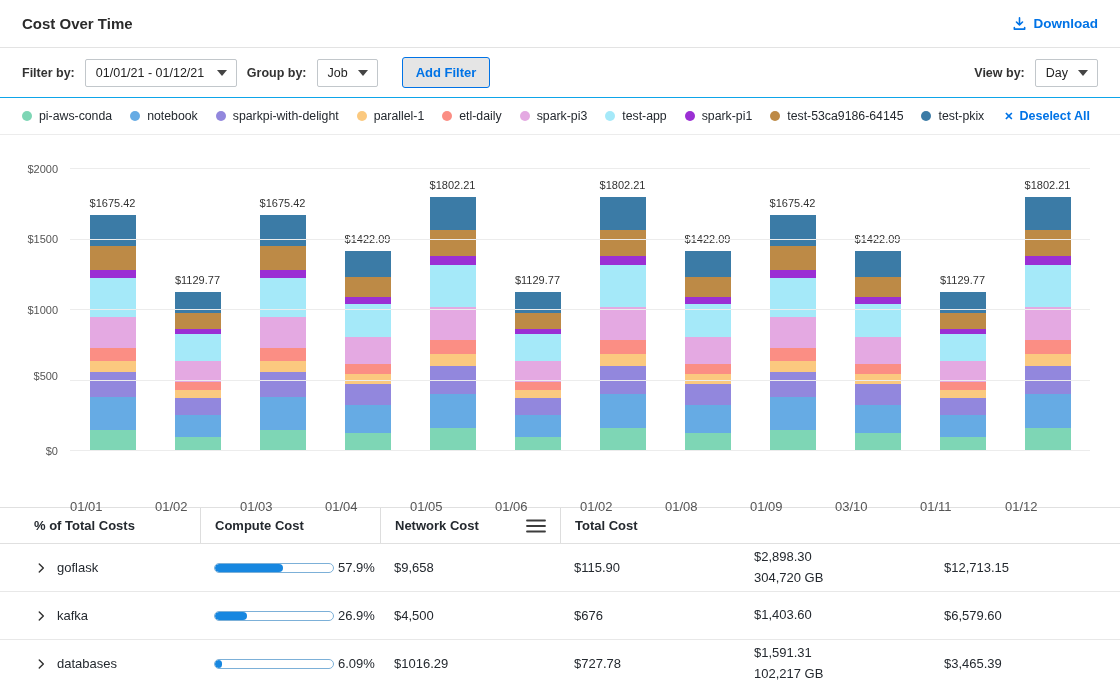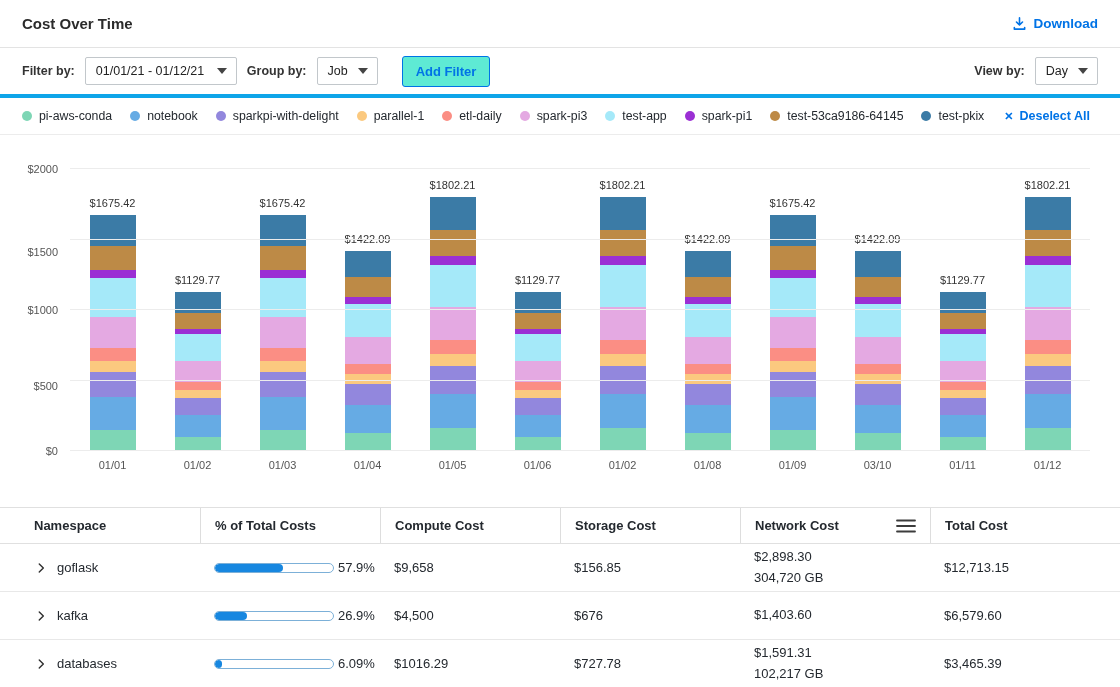--- a/index.html
+++ b/index.html
@@ -17,33 +17,33 @@
   }
   .title { font-size: 15px; font-weight: 700; color: #2b2b2b; }
   .download {
     display: flex; align-items: center; gap: 7px;
     color: #0073e6; font-size: 13.5px; font-weight: 700; cursor: pointer;
     text-decoration: none;
   }
   
   .filterbar {
     display: flex; align-items: center; height: 50px;
-    padding: 0 22px; border-bottom: 4px solid #0ea5e9; gap: 10px;
+    padding: 0 22px; border-bottom: 1px solid #0ea5e9; gap: 10px;
   }
   .flabel { font-size: 12.5px; font-weight: 700; color: #333; }
   .select {
     display: flex; align-items: center; justify-content: space-between; gap: 10px;
     border: 1px solid #c2c7cb; border-radius: 2px;
     padding: 6px 9px 6px 10px; font-size: 12.5px; color: #222;
     cursor: pointer; background: #fff; white-space: nowrap;
   }
   .select.date { width: 152px; }
   .btn-add {
     margin-left: 14px; border: 1.5px solid #0073e6; color: #0073e6;
-    background: #5eead4; font-weight: 700; font-size: 13px;
+    background: #e5e5e5; font-weight: 700; font-size: 13px;
     padding: 7px 13px; border-radius: 3px; cursor: pointer;
     font-family: "Liberation Sans", sans-serif;
   }
   .spacer { flex: 1; }
   
   .legendbar {
     display: flex; align-items: center; padding: 11px 22px; gap: 18px;
     border-bottom: 1px solid #ececec; font-size: 12.3px; white-space: nowrap;
   }
   .legend-item { display: flex; align-items: center; gap: 7px; cursor: pointer; }
@@ -58,21 +58,21 @@
   .chart-wrap { position: relative; margin: 12px 22px 0 22px; height: 334px; }
   .y-axis { position: absolute; left: 0; top: 22px; width: 42px; height: 282px; }
   .ytick { position: absolute; right: 6px; font-size: 11px; color: #555; line-height: 14px; }
   .plot { position: absolute; left: 48px; right: 8px; top: 22px; height: 282px; }
   .gridline { position: absolute; left: 0; right: 0; height: 1px; background: #ececec; }
   .bars { position: absolute; inset: 0; display: flex; }
   .bar-slot { flex: 1; position: relative; display: flex; justify-content: center; align-items: flex-end; height: 100%; }
   .bar-stack { width: 46px; display: flex; flex-direction: column-reverse; }
   .bar-total { position: absolute; left: -12px; right: -12px; text-align: center; font-size: 11px; color: #333; }
   .x-labels { position: absolute; left: 48px; right: 8px; top: 312px; display: flex; }
-  .xtick { flex: 1; text-align: center; font-size: 11px; color: #555; }
+  .xtick { flex: 1; text-align: left; font-size: 13px; color: #555; margin-top: 40px; }
   
   .table { margin-top: 26px; }
   .thead, .tr {
     display: grid;
     grid-template-columns: 178px 180px 180px 180px 190px 1fr;
     padding: 0 22px; align-items: center;
   }
   .thead { border-top: 1px solid #e0e0e0; border-bottom: 1px solid #e0e0e0; height: 37px; }
   .th {
     font-size: 13px; font-weight: 700; color: #24292f; height: 100%;
@@ -176,23 +176,23 @@
     </div>
   <a class="deselect">
     <span class="x-glyph">✕</span>
     <span>Deselect All</span>
   </a>
 </div>
 
 <div class="chart-wrap">
   <div class="y-axis" id="y-axis">
       <div class="ytick" style="bottom: -7px;">$0</div>
-      <div class="ytick" style="bottom: 58px;">$500</div>
+      <div class="ytick" style="bottom: 68px;">$500</div>
       <div class="ytick" style="bottom: 134px;">$1000</div>
-      <div class="ytick" style="bottom: 192px;">$1500</div>
+      <div class="ytick" style="bottom: 205px;">$1500</div>
       <div class="ytick" style="bottom: 275px;">$2000</div>
     </div>
   <div class="plot" id="plot">
     <div class="bars" id="bars">
         <div class="bar-slot">
           <div class="bar-total" style="bottom: 242.234px;">$1675.42</div>
           <div class="bar-stack">
             <div class="bar-seg" style="height: 21.15px; background: rgb(126, 214, 181);"></div>
             <div class="bar-seg" style="height: 32.43px; background: rgb(102, 171, 228);"></div>
             <div class="bar-seg" style="height: 25.38px; background: rgb(146, 135, 221);"></div>
@@ -389,30 +389,24 @@
       <div class="xtick">01/09</div>
       <div class="xtick">03/10</div>
       <div class="xtick">01/11</div>
       <div class="xtick">01/12</div>
     </div>
 </div>
 
 <div class="table">
   <div class="thead" id="table-header">
       <div class="th">
-        <span>Namespace</span>
-      </div>
-      <div class="th">
         <span>% of Total Costs</span>
       </div>
       <div class="th">
         <span>Compute Cost</span>
-      </div>
-      <div class="th">
-        <span>Storage Cost</span>
       </div>
       <div class="th">
         <span>Network  Cost</span>
         <svg width="20" height="16" viewBox="0 0 20 16" style="cursor:pointer">
           <g stroke="#3c3c3c" stroke-width="1.8" stroke-linecap="round">
             <line x1="1" y1="2.5" x2="19" y2="2.5"></line>
             <line x1="1" y1="8" x2="19" y2="8"></line>
             <line x1="1" y1="13.5" x2="19" y2="13.5"></line>
           </g>
         </svg>
@@ -429,21 +423,21 @@
           </svg>
           <span>goflask</span>
         </div>
         <div class="progress-wrap">
           <div class="track">
             <div class="fill" style="width:57.9%"></div>
           </div>
           <span>57.9%</span>
         </div>
         <div>$9,658</div>
-        <div>$156.85</div>
+        <div>$115.90</div>
         <div class="net">
           <div>$2,898.30</div>
           <div>304,720 GB</div>
         </div>
         <div>$12,713.15</div>
       </div>
       <div class="tr">
         <div class="ns">
           <svg width="14" height="14" viewBox="0 0 24 24" style="cursor:pointer;flex:none">
             <path d="M9 5l7 7-7 7" fill="none" stroke="#2f2f2f" stroke-width="2.4" stroke-linecap="round" stroke-linejoin="round"></path>

